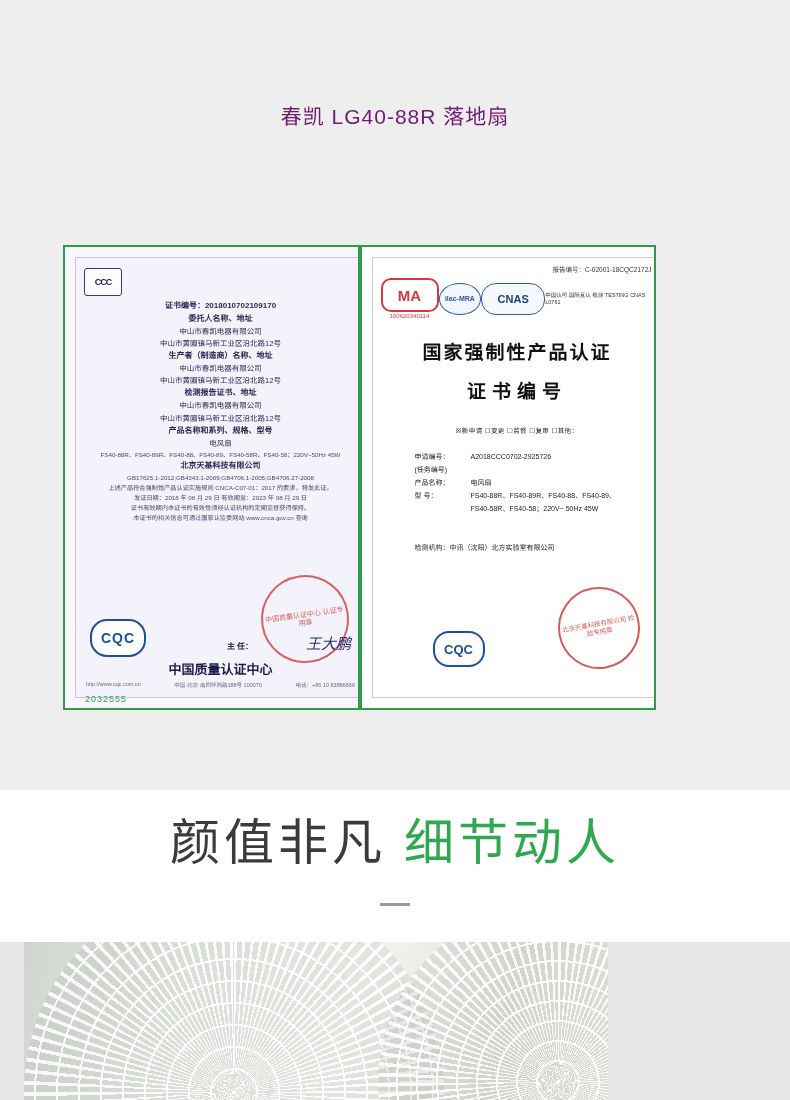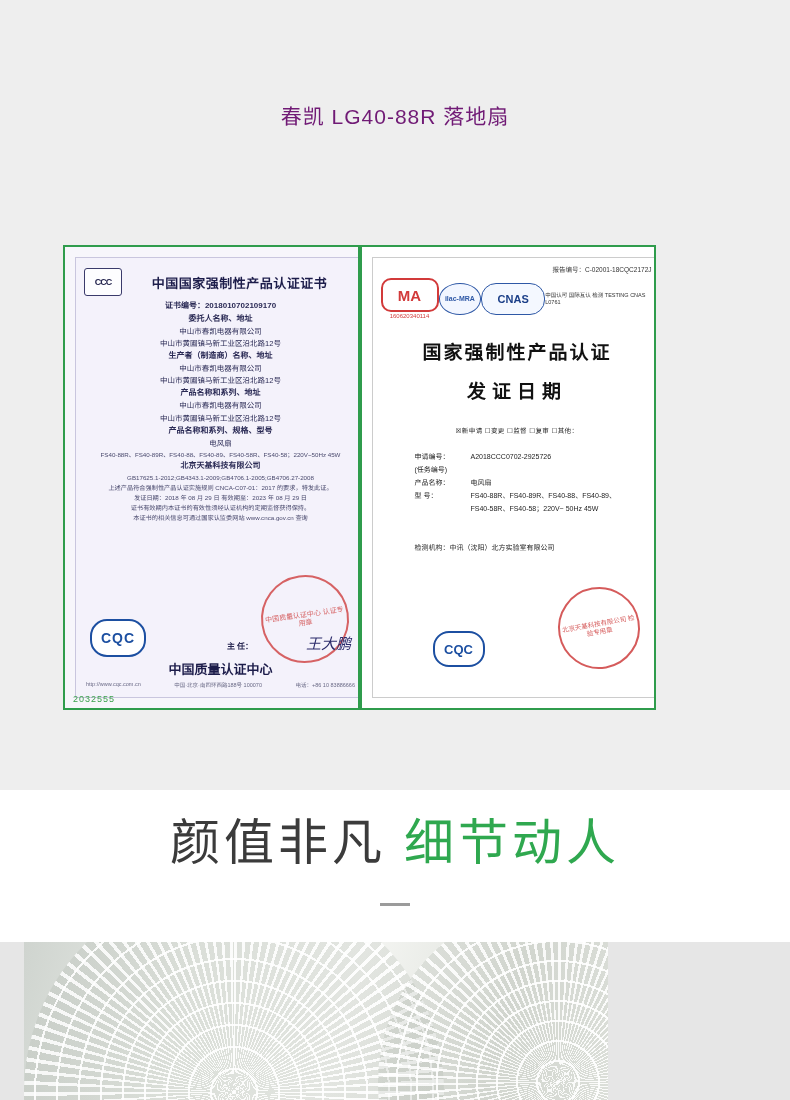--- a/index.html
+++ b/index.html
@@ -159,21 +159,21 @@
   }
   .lc-bottomline {
     display: flex;
     justify-content: space-between;
     font-size: 5.5px;
     color: #6a6a86;
     padding: 3px 10px 0 10px;
   }
   .serial {
     position: absolute;
-    left: 8px; bottom: 4px;
+    left: 20px; bottom: 4px;
     font-size: 9px;
     color: #3aa04b;
     letter-spacing: 1px;
   }
 
   
   .rc-inner {
     position: absolute;
     left: 10px; top: 10px;
     width: 291px; height: 441px;
@@ -391,32 +391,31 @@
       <div class="heading-sub">春凯 LG40-88R 落地扇</div>
     </div>
 
     <div class="cards">
 
       <div class="cert-card left">
         <div class="lc-inner">
 
           <div class="lc-head">
             <div class="ccc-badge">CCC</div>
-            <div class="lc-title">中国国家强制性产品认证证书</div>
           </div>
 
           <div class="lc-body">
             <div class="b">证书编号：2018010702109170</div>
             <div class="b">委托人名称、地址</div>
             <div>中山市春凯电器有限公司</div>
             <div>中山市黄圃镇马新工业区沿北路12号</div>
             <div class="b">生产者（制造商）名称、地址</div>
             <div>中山市春凯电器有限公司</div>
             <div>中山市黄圃镇马新工业区沿北路12号</div>
-            <div class="b">产品名称和系列、地址</div>
+            <div class="b">检测报告证书、地址</div>
             <div>中山市春凯电器有限公司</div>
             <div>中山市黄圃镇马新工业区沿北路12号</div>
             <div class="b">产品名称和系列、规格、型号</div>
             <div>电风扇</div>
             <div class="tiny">FS40-88R、FS40-89R、FS40-88、FS40-89、FS40-58R、FS40-58；220V~50Hz 45W</div>
             <div class="b">北京天基科技有限公司</div>
             <div class="tiny">GB17625.1-2012;GB4343.1-2009;GB4706.1-2005;GB4706.27-2008</div>
             <div class="tiny">上述产品符合强制性产品认证实施规则 CNCA-C07-01：2017 的要求，特发此证。</div>
             <div class="tiny">发证日期：2018 年 08 月 29 日     有效期至：2023 年 08 月 29 日</div>
             <div class="tiny">证书有效期内本证书的有效性须经认证机构的定期监督获得保持。</div>
@@ -453,21 +452,21 @@
               <div class="logo-ma-num">160620340114</div>
             </div>
             <div class="logo-ilac">ilac-MRA</div>
             <div>
               <div class="logo-cnas">CNAS</div>
             </div>
             <div class="cnas-text">中国认可 国际互认 检测 TESTING CNAS L0761</div>
           </div>
 
           <div class="rc-title1">国家强制性产品认证</div>
-          <div class="rc-title2">发证日期</div>
+          <div class="rc-title2">证书编号</div>
 
           <div class="rc-checks">☒新申请  ☐变更  ☐监督  ☐复审  ☐其他：</div>
 
           <div class="rc-fields">
             <div>
               <span class="lbl">申请编号：</span><span>A2018CCC0702-2925726</span>
             </div>
             <div>
               <span class="lbl">(任务编号)</span><span></span>
             </div>

